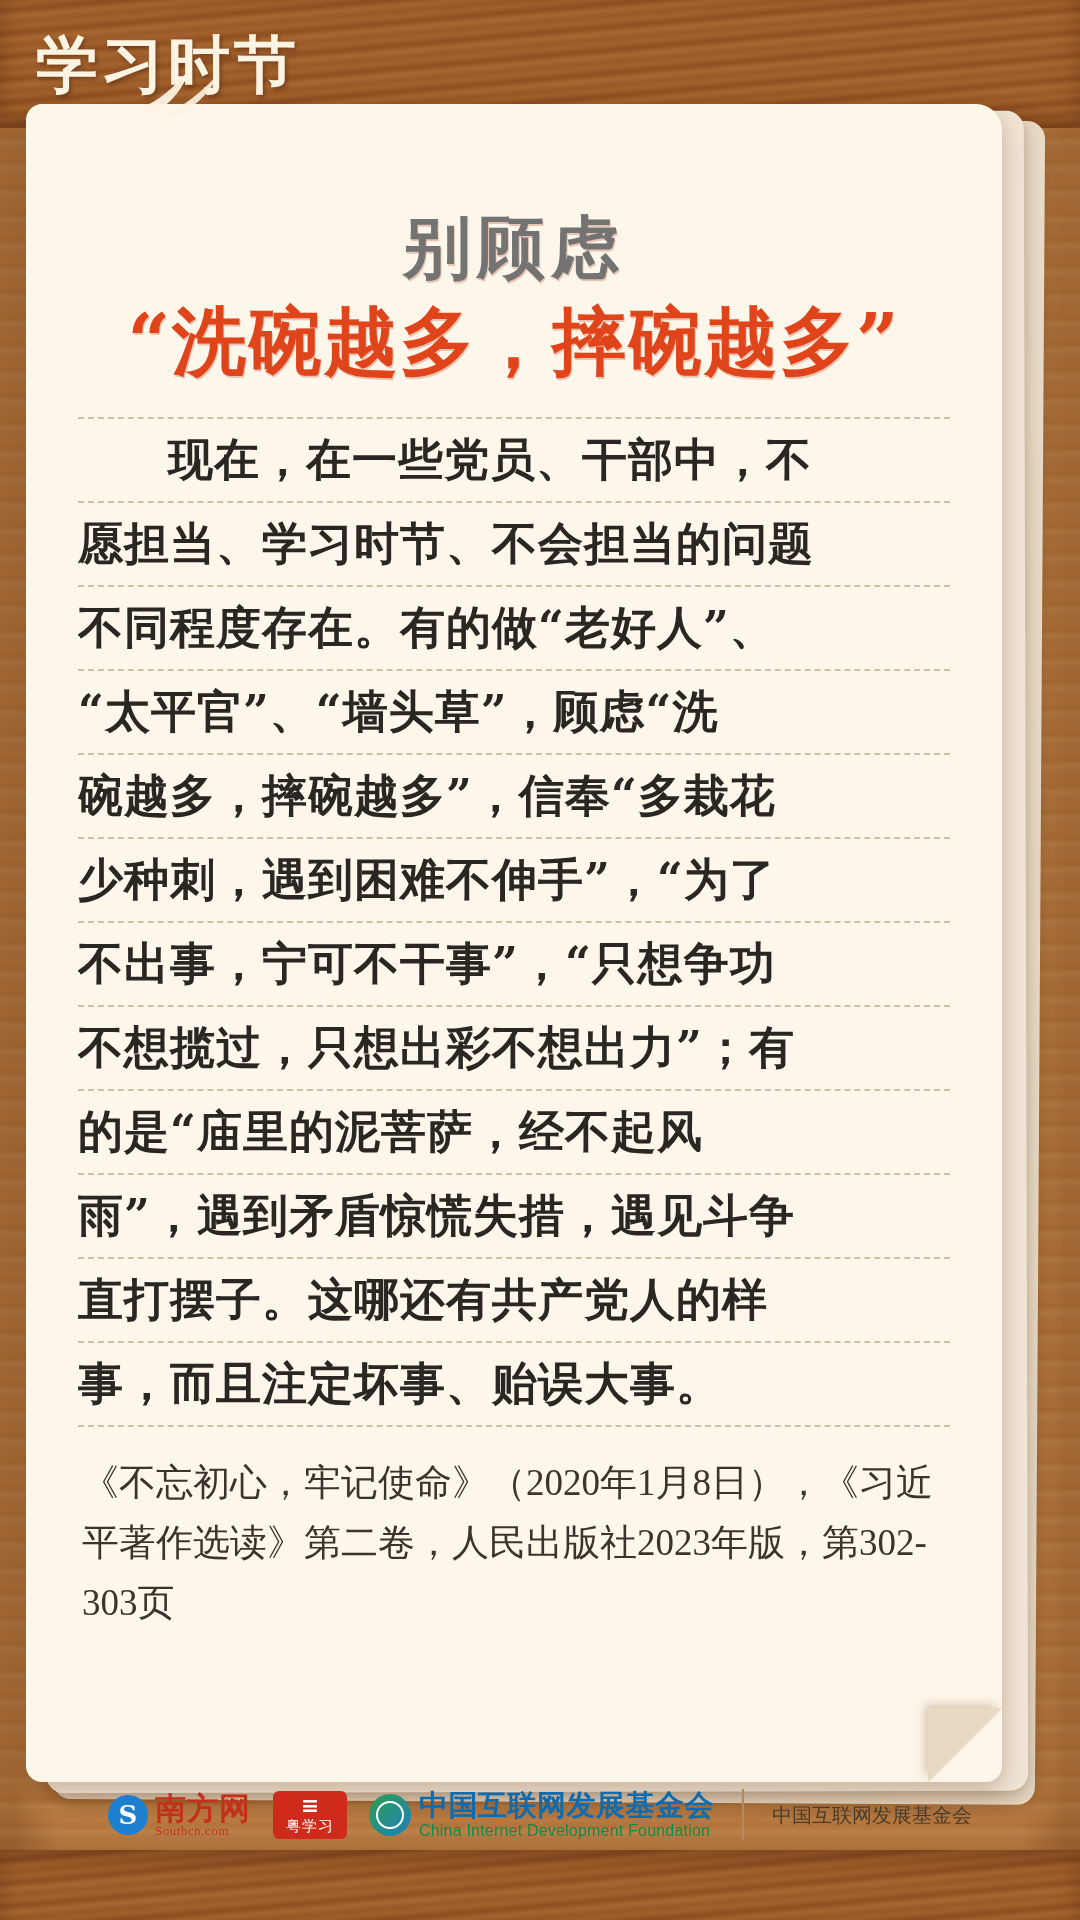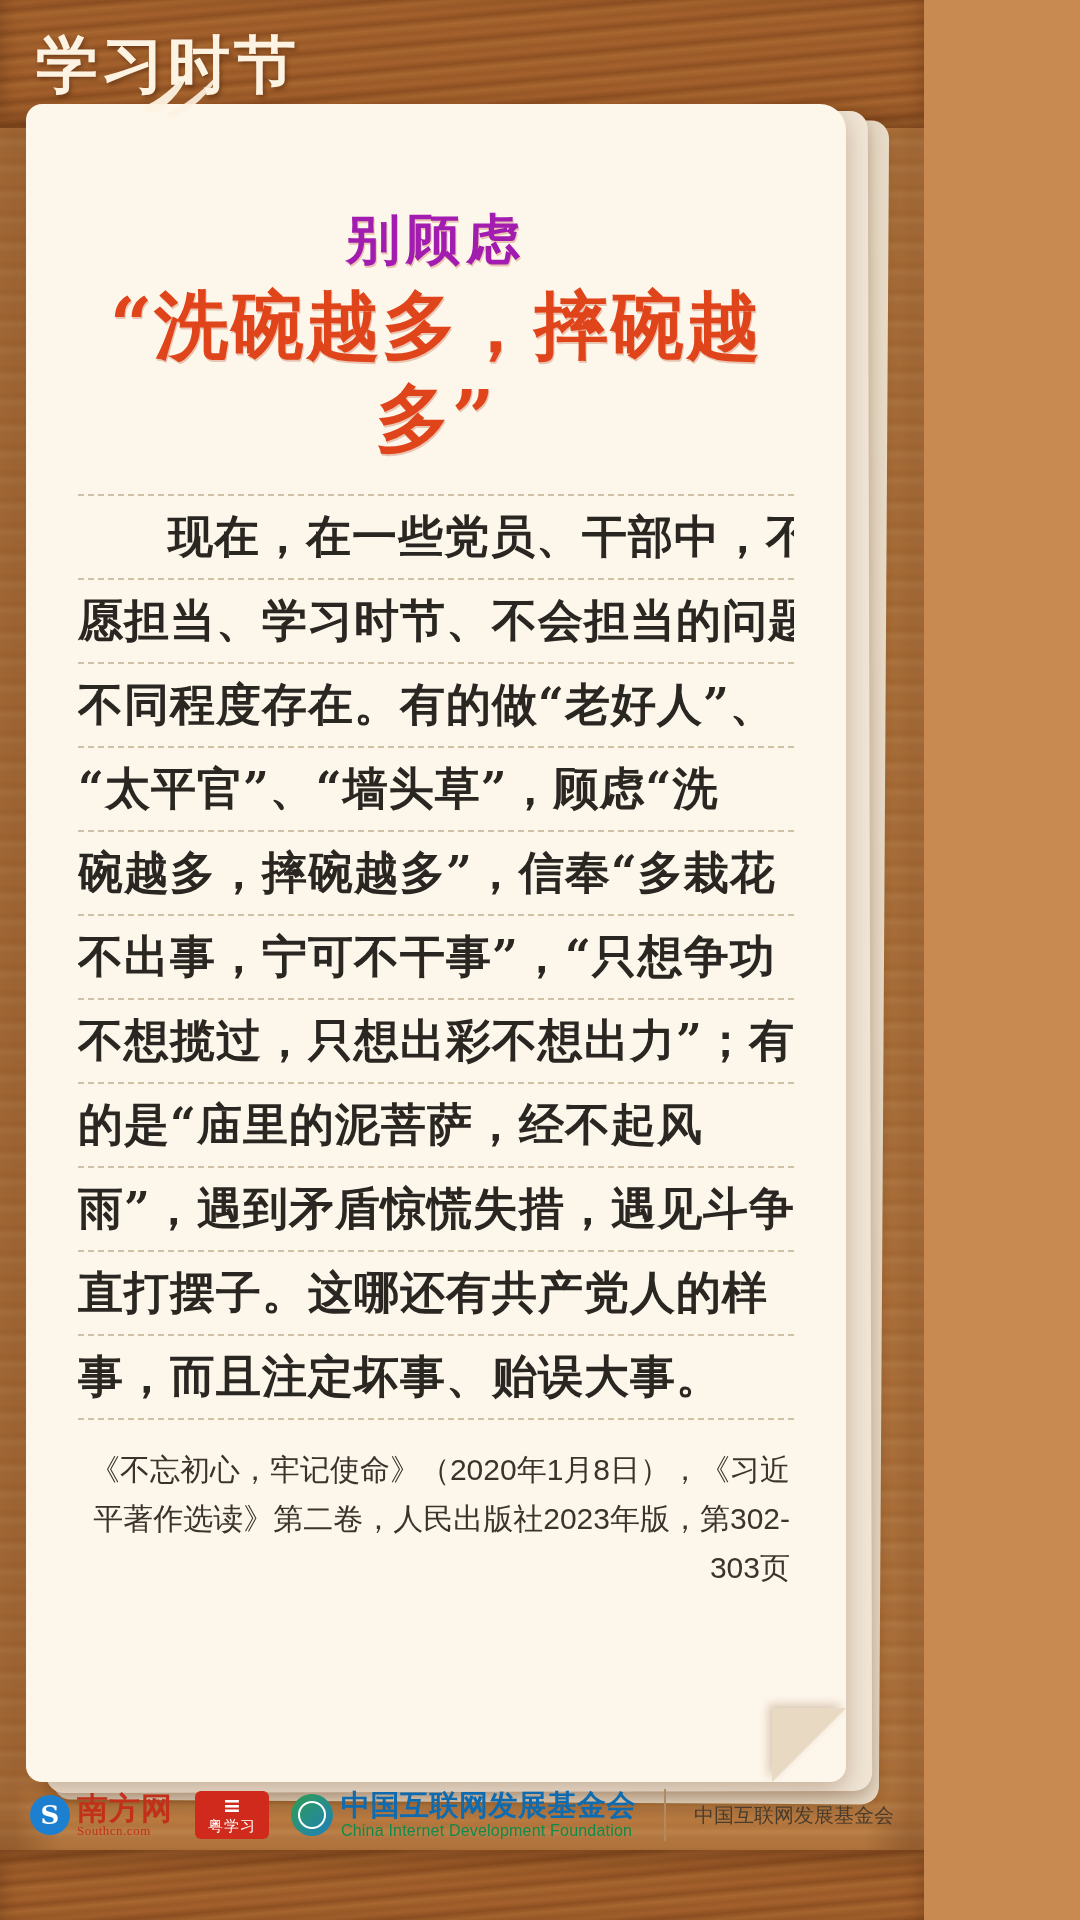--- a/index.html
+++ b/index.html
@@ -10,21 +10,21 @@
     width: 1080px;
     height: 1920px;
     overflow: hidden;
     font-family: "Liberation Serif", serif;
     background: #c88a50;
   }
 
   
   .poster {
     position: relative;
-    width: 924px;
+    width: 1080px;
     height: 1920px;
     background:
       repeating-linear-gradient(
         180deg,
         #c08044 0px,
         #b87a40 6px,
         #c58a4e 12px,
         #bd8048 18px,
         #c08044 26px
       );
@@ -146,22 +146,22 @@
   }
 
   
   .headline {
     text-align: center;
     padding-top: 106px;
   }
   .headline-line1 {
     font-family: "DejaVu Serif", serif;
     font-weight: bold;
-    font-size: 54px;
-    color: #a21caf;
+    font-size: 68px;
+    color: #737373;
     letter-spacing: 6px;
     line-height: 1.1;
     text-shadow: 1px 2px 0 rgba(170,50,12,.25);
   }
   .headline-line2 {
     font-family: "DejaVu Serif", serif;
     font-weight: bold;
     font-size: 74px;
     color: #e0441a;
     letter-spacing: 2px;
@@ -188,26 +188,25 @@
     text-align: justify;
     font-weight: bold;
   }
   .body-line.indent {
     padding-left: 90px;
   }
 
   
   .source {
     margin-top: 26px;
-    font-family: Liberation Sans, sans-serif;
-    font-size: 30px;
+    font-family: Liberation Serif, serif;
+    font-size: 37px;
     color: #3a342c;
     line-height: 1.62;
     padding: 0 4px;
-    text-align: right;
   }
 
   
   .footer {
     position: absolute;
     left: 0; right: 0;
     bottom: 66px;
     height: 78px;
     display: flex;
     align-items: center;
@@ -341,20 +340,21 @@
         <div class="headline-line1">别顾虑</div>
         <div class="headline-line2">“洗碗越多，摔碗越多”</div>
       </div>
 
       <div class="body-block">
         <div class="body-line indent">现在，在一些党员、干部中，不</div>
         <div class="body-line">愿担当、学习时节、不会担当的问题</div>
         <div class="body-line">不同程度存在。有的做“老好人”、</div>
         <div class="body-line">“太平官”、“墙头草”，顾虑“洗</div>
         <div class="body-line">碗越多，摔碗越多”，信奉“多栽花</div>
+        <div class="body-line">少种刺，遇到困难不伸手”，“为了</div>
         <div class="body-line">不出事，宁可不干事”，“只想争功</div>
         <div class="body-line">不想揽过，只想出彩不想出力”；有</div>
         <div class="body-line">的是“庙里的泥菩萨，经不起风</div>
         <div class="body-line">雨”，遇到矛盾惊慌失措，遇见斗争</div>
         <div class="body-line">直打摆子。这哪还有共产党人的样</div>
         <div class="body-line">事，而且注定坏事、贻误大事。</div>
       </div>
 
       <div class="source">《不忘初心，牢记使命》（2020年1月8日），《习近平著作选读》第二卷，人民出版社2023年版，第302-303页</div>
     </div>

